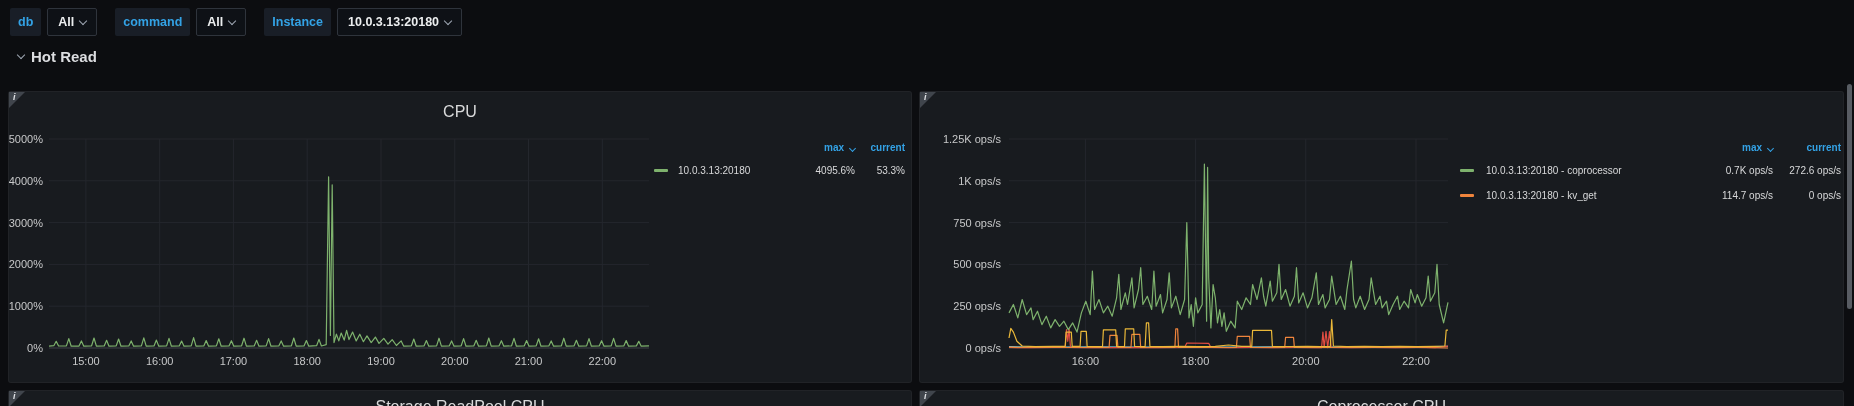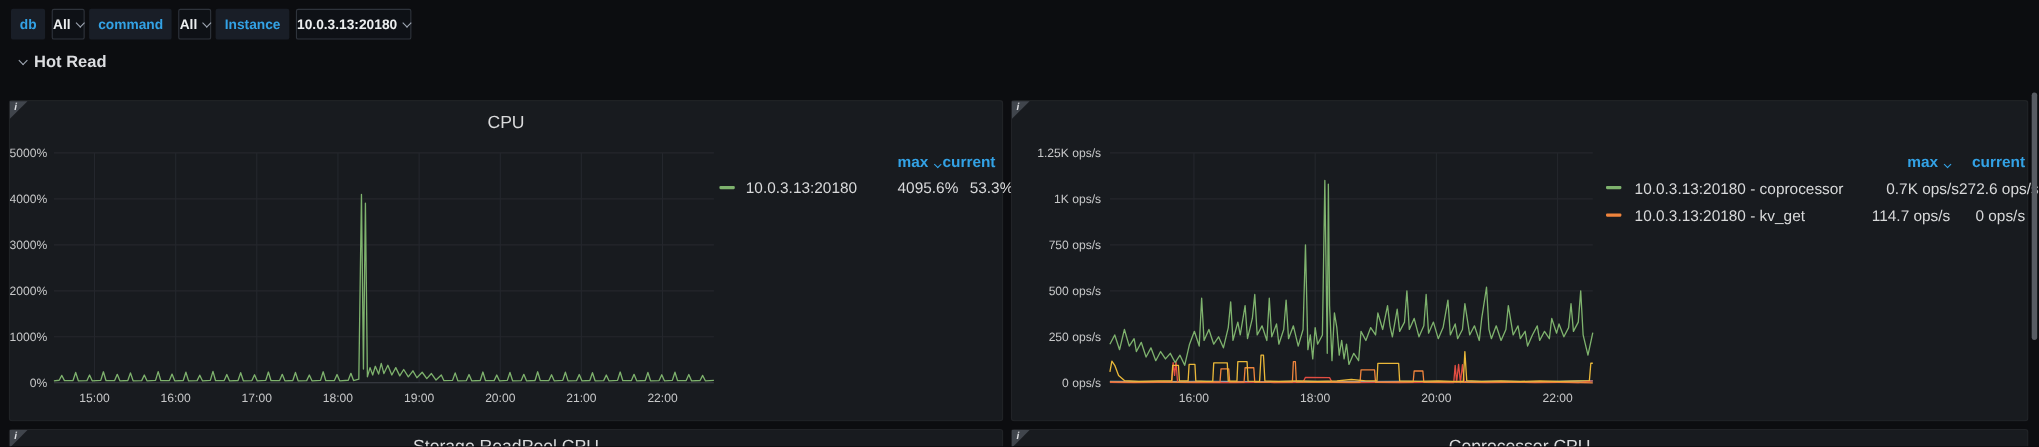--- a/index.html
+++ b/index.html
@@ -1,39 +1,39 @@
 <!DOCTYPE html>
 <html><head>
 <meta charset="utf-8">
 <style>
   html,body{margin:0;padding:0;background:#0c0d10;}
   .page{position:relative;width:1854px;height:406px;overflow:hidden;background:#0c0d10;
         font-family:"Liberation Sans",sans-serif;color:#d8d9da;}
   
-  .toolbar{position:absolute;left:10px;top:8px;display:flex;align-items:center;gap:4px;}
+  .toolbar{position:absolute;left:10px;top:8px;display:flex;align-items:center;gap:18px;}
   .var-group{display:flex;align-items:center;gap:6px;}
   .var-label{height:28px;line-height:28px;padding:0 8px;background:#191e27;border-radius:2px;
              color:#33a2e5;font-size:12.5px;font-weight:bold;}
-  .var-value{height:26px;line-height:26px;padding:0 0;background:#0e1116;border:1px solid #2f343c;
+  .var-value{height:26px;line-height:26px;padding:0 10px;background:#0e1116;border:1px solid #2f343c;
              border-radius:2px;color:#eceeef;font-size:12.5px;font-weight:bold;display:flex;align-items:center;}
   .chev{display:inline-block;width:5px;height:5px;border-right:1.6px solid #9fa7b3;border-bottom:1.6px solid #9fa7b3;
         transform:rotate(45deg);margin-left:6px;margin-top:-3px;}
   .chev.blue{border-color:#33a2e5;}
   .chev.small{width:4px;height:4px;}
   
   .section-header{position:absolute;left:12px;top:48px;display:flex;align-items:center;gap:7px;cursor:pointer;}
   .section-title{font-size:15px;font-weight:bold;color:#dcdde0;}
   
   .panel{position:absolute;background:#181b1f;border:1px solid rgba(255,255,255,0.04);border-radius:3px;box-sizing:border-box;}
   .panel-title{position:absolute;top:11px;left:0;right:0;text-align:center;font-size:16px;font-weight:500;color:#d9dadb;}
   .corner{position:absolute;top:0;left:0;width:0;height:0;border-top:16px solid #40454c;border-right:16px solid transparent;}
   .corner-i{position:absolute;top:0px;left:4px;font-size:9px;line-height:10px;font-style:italic;font-weight:bold;color:#dfe1e4;}
   .chart-svg{position:absolute;left:0;top:0;}
   
-  .legend{position:absolute;top:44px;font-size:14px;}
+  .legend{position:absolute;top:44px;font-size:10px;}
   .lg-row{display:grid;align-items:center;}
   .legend-cpu .lg-row{grid-template-columns:24px 1fr 92px 50px;height:24px;}
   .legend-qps .lg-row{grid-template-columns:26px 1fr 105px 68px;height:25px;}
   .lg-head{height:22px !important;}
   .lg-name{color:#d8d9da;white-space:nowrap;cursor:pointer;}
   .lg-val{text-align:right;color:#d8d9da;white-space:nowrap;}
   .lg-col-head{text-align:right;color:#33a2e5;font-weight:bold;cursor:pointer;white-space:nowrap;}
   .dash{width:14px;height:3px;border-radius:1px;background:#7EB26D;}
   .striped{background:rgba(255,255,255,0.045);}
   

